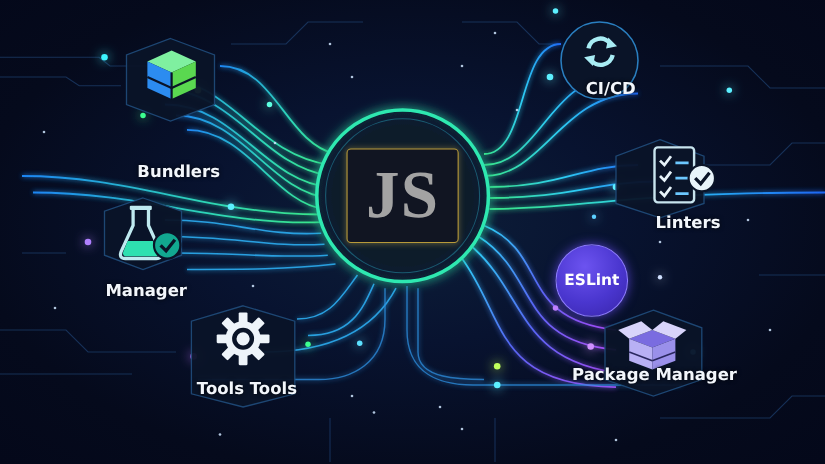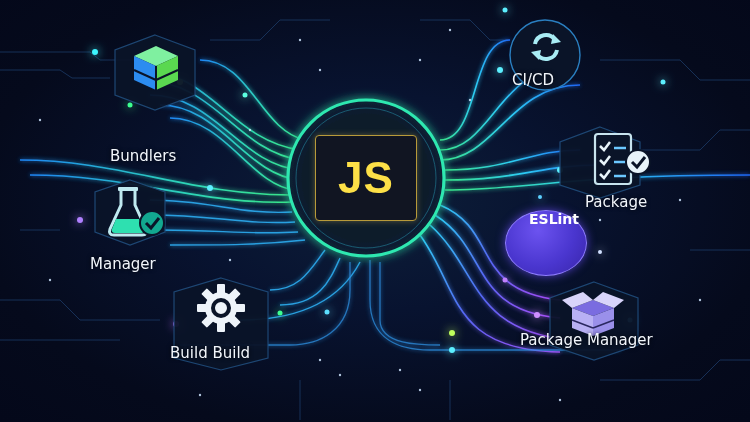--- a/index.html
+++ b/index.html
@@ -1,29 +1,29 @@
 <!DOCTYPE html>
 <html><head>
 <meta charset="utf-8">
 <style>
   html, body { margin: 0; padding: 0; }
   body { width: 750px; height: 422px; overflow: hidden; background: #060a1c; font-family: "DejaVu Sans", sans-serif; }
   .stage { position: relative; width: 750px; height: 422px; overflow: hidden;
     background: radial-gradient(ellipse at 50% 48%, #0d1f3a 0%, #081330 35%, #050a1c 75%, #04081a 100%); }
   svg.bg { position: absolute; left: 0; top: 0; }
   .node { position: absolute; }
-  .label { position: absolute; color: #f2f6fb; font-weight: normal; font-size: 15px; text-align: left; white-space: nowrap;
+  .label { position: absolute; color: #f2f6fb; font-weight: bold; font-size: 15px; text-align: right; white-space: nowrap;
     text-shadow: 0 0 4px rgba(0,0,0,0.8); }
   .js-box { position: absolute; left: 315px; top: 135px; width: 100px; height: 84px; border: 1px solid #b89a3a; border-radius: 4px;
     background: #111522; box-shadow: 0 0 6px rgba(230,200,90,0.35); display: flex; align-items: center; justify-content: center; }
-  .js-text { color: #fde047; font-weight: bold; font-size: 44px; letter-spacing: 1px; font-family: Liberation Sans, sans-serif; }
-  .eslint { position: absolute; left: 505px; top: 210px; width: 64px; height: 64px; border-radius: 50%;
+  .js-text { color: #a3a3a3; font-weight: bold; font-size: 61px; letter-spacing: 1px; font-family: Liberation Serif, serif; }
+  .eslint { position: absolute; left: 505px; top: 222px; width: 64px; height: 64px; border-radius: 50%;
     background: radial-gradient(circle at 40% 30%, #6c53f0 0%, #4a36cf 55%, #3724a8 100%);
     box-shadow: 0 0 10px rgba(110,80,255,0.7); border: 1px solid #8d7bff;
-    display: flex; align-items: flex-start; justify-content: center; padding-left: 16px; }
+    display: flex; align-items: center; justify-content: center; }
   .eslint-text { color: #ffffff; font-weight: bold; font-size: 14px; }
 </style>
 </head>
 <body>
 
 <div class="stage">
 
   <svg class="bg" width="750" height="422" viewBox="0 0 750 422">
     <defs>
       <filter id="glow" x="-50%" y="-50%" width="200%" height="200%">
@@ -211,21 +211,21 @@
         <rect x="2" y="22" width="10" height="8" rx="1"></rect>
         <rect x="40" y="22" width="10" height="8" rx="1"></rect>
         <rect x="22" y="2" width="8" height="10" rx="1" transform="rotate(45 26 26)"></rect>
         <rect x="22" y="40" width="8" height="10" rx="1" transform="rotate(45 26 26)"></rect>
         <rect x="2" y="22" width="10" height="8" rx="1" transform="rotate(45 26 26)"></rect>
         <rect x="40" y="22" width="10" height="8" rx="1" transform="rotate(45 26 26)"></rect>
       </g>
       <circle cx="26" cy="26" r="8" fill="none" stroke="#0a1428" stroke-width="4"></circle>
     </svg>
   </div>
-  <div class="label" style="left:170px;top:344px;width:100px;">Build Build</div>
+  <div class="label" style="left:170px;top:344px;width:100px;">Tools Tools</div>
 
   <div class="node" style="left:527px;top:32px;width:38px;height:30px;">
     <svg width="38" height="30" viewBox="0 0 38 30">
       <path d="M8 12 A11 11 0 0 1 28 8" fill="none" stroke="#a8ecf4" stroke-width="4"></path>
       <polygon points="26,2 34,10 24,12" fill="#a8ecf4"></polygon>
       <path d="M30 18 A11 11 0 0 1 10 22" fill="none" stroke="#a8ecf4" stroke-width="4"></path>
       <polygon points="12,28 4,20 14,18" fill="#a8ecf4"></polygon>
     </svg>
   </div>
   <div class="label" style="left:512px;top:71px;width:66px;font-size:15px;">CI/CD</div>
@@ -240,21 +240,21 @@
       </g>
       <g stroke="#6cc8ff" stroke-width="2.5">
           <line x1="22" y1="16" x2="34" y2="16"></line>
           <line x1="22" y1="30" x2="34" y2="30"></line>
           <line x1="22" y1="44" x2="34" y2="44"></line>
         </g>
       <circle cx="46" cy="30" r="12" fill="#e8f4fa" stroke="#0a1428" stroke-width="2"></circle>
       <path d="M40 30 L45 35 L53 25" fill="none" stroke="#0a1428" stroke-width="3"></path>
     </svg>
   </div>
-  <div class="label" style="left:585px;top:193px;width:70px;">Package</div>
+  <div class="label" style="left:585px;top:193px;width:70px;">Linters</div>
 
   <div class="eslint">
     <span class="eslint-text">ESLint</span>
   </div>
 
   <div class="node" style="left:560px;top:290px;width:66px;height:50px;">
     <svg width="66" height="50" viewBox="0 0 66 50">
       <polygon points="12,18 33,10 54,18 33,26" fill="#7a6ce0"></polygon>
       <polygon points="12,18 33,26 33,46 12,38" fill="#b8b0f4"></polygon>
       <polygon points="33,26 54,18 54,38 33,46" fill="#9a90ea"></polygon>

